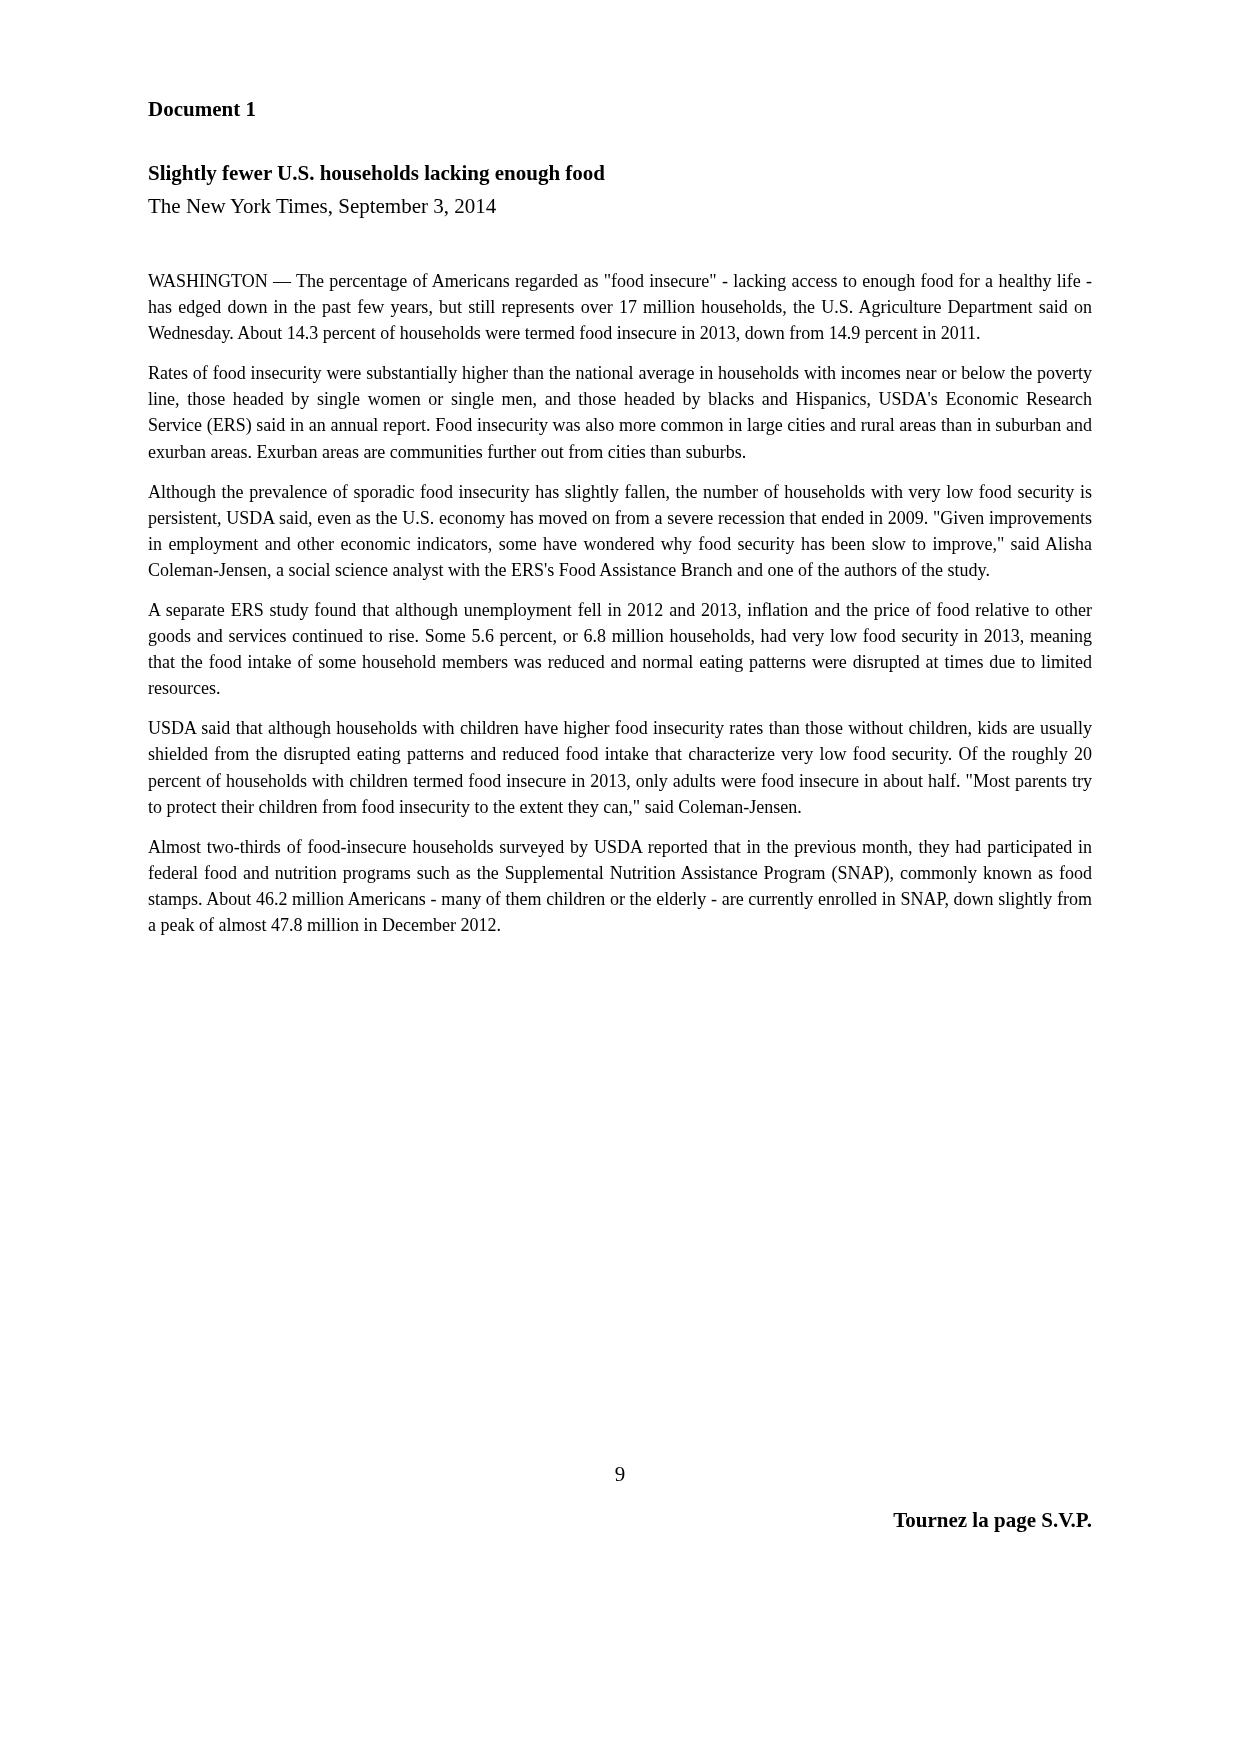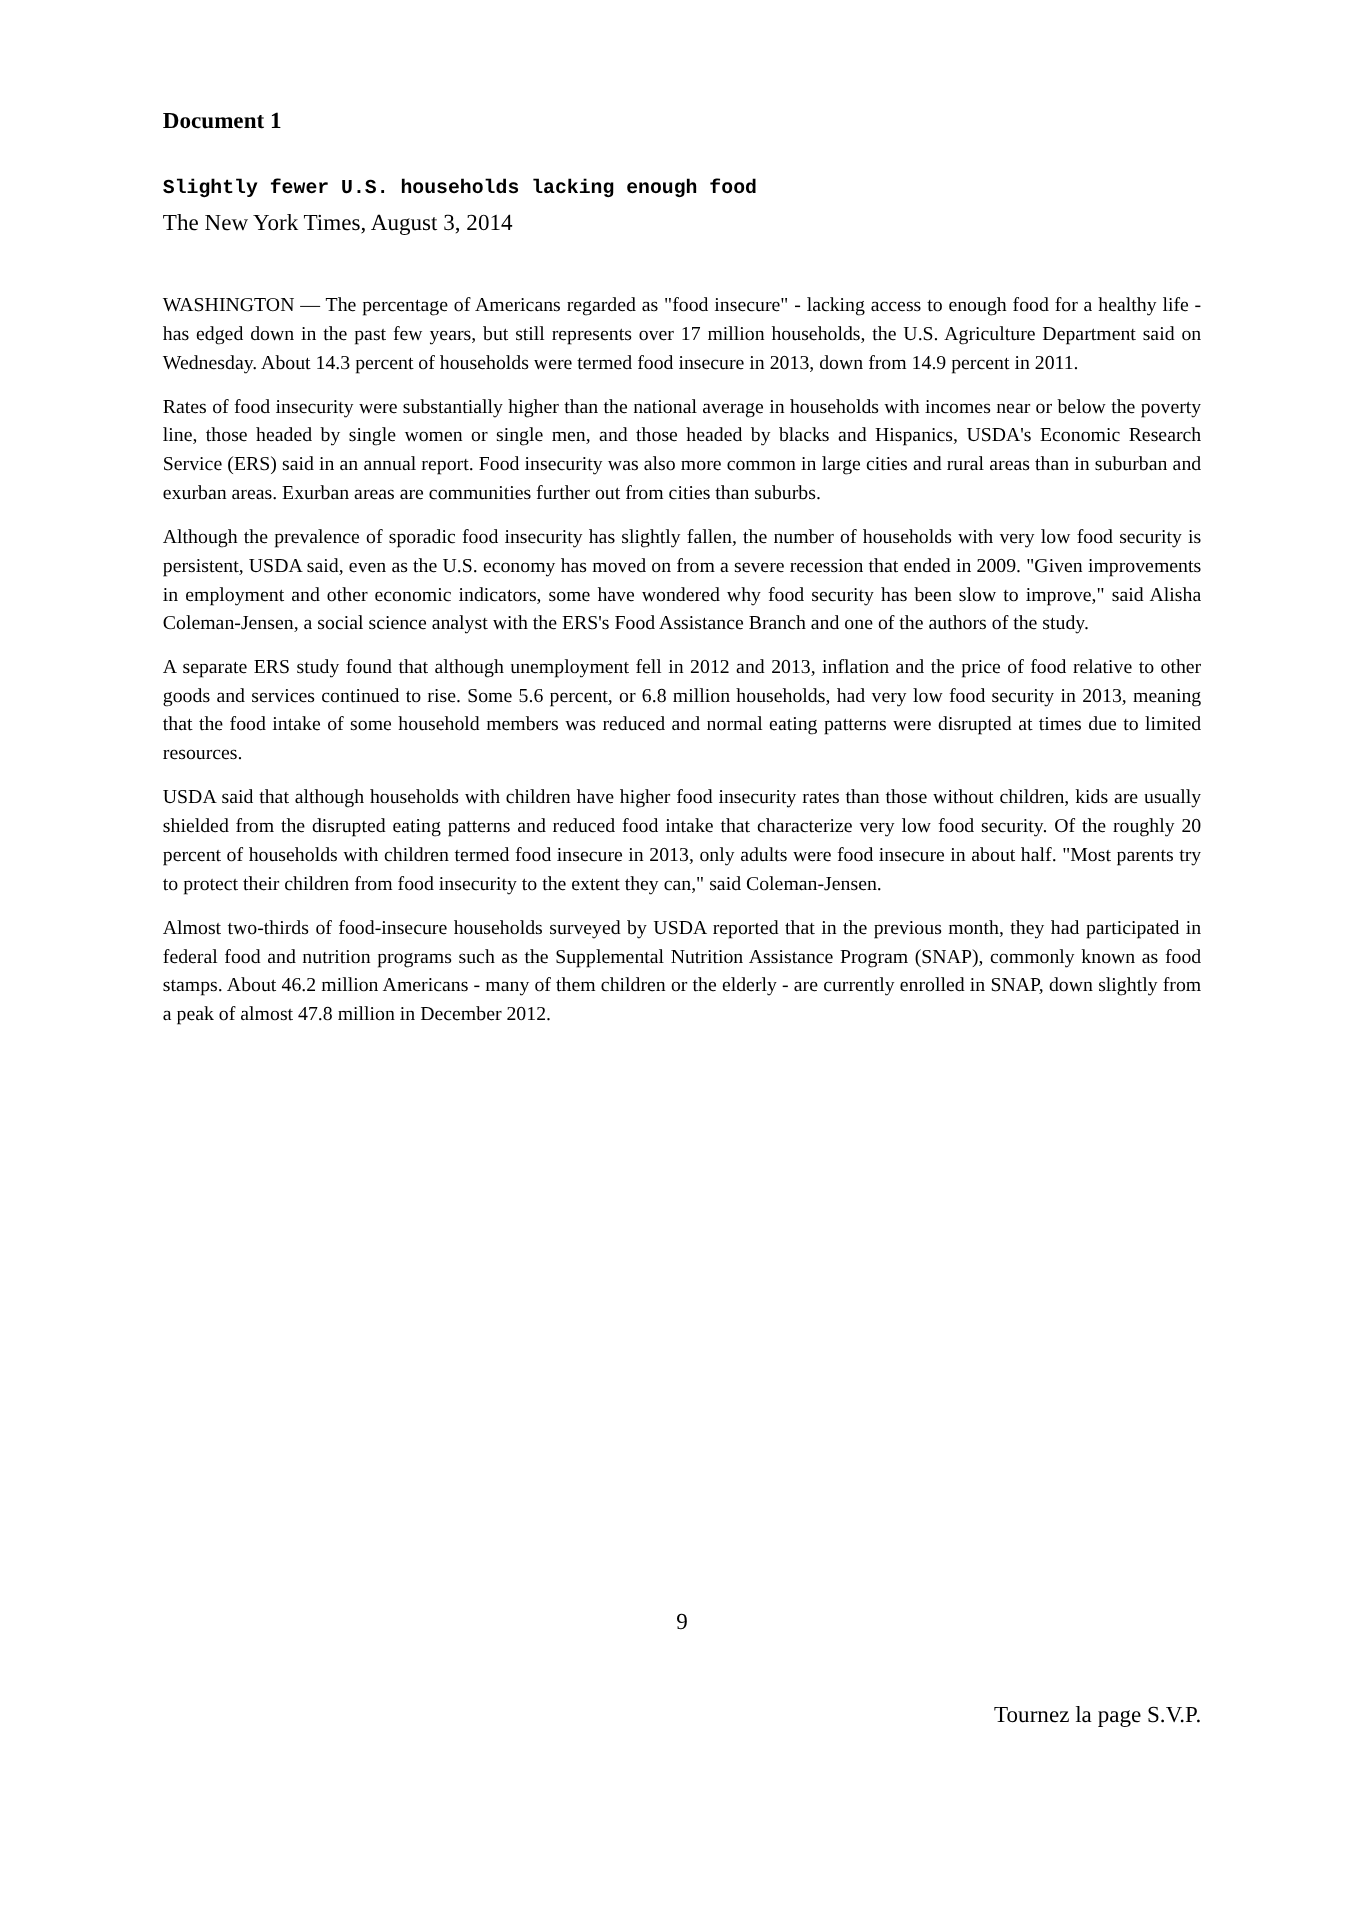--- a/index.html
+++ b/index.html
@@ -23,25 +23,24 @@
     box-sizing: border-box;
     padding: 96px 148px 60px 148px;
   }
   .doc-label {
     font-size: 21px;
     font-weight: bold;
     margin: 0 0 36px 0;
     line-height: 1.3;
   }
   .headline {
-    font-size: 18px;
+    font-size: 21px;
     font-weight: bold;
     margin: 0 0 4px 0;
     line-height: 1.35;
-    font-family: Liberation Mono, monospace;
   }
   .source-line {
     font-size: 21px;
     margin: 0 0 48px 0;
     line-height: 1.35;
   }
   .source-name {
   }
   .body-par {
     font-size: 18px;
@@ -56,34 +55,33 @@
     right: 0;
     top: 1462px;
     text-align: center;
     font-size: 21px;
   }
   .footer-note {
     position: absolute;
     right: 148px;
     top: 1508px;
     font-size: 21px;
-    font-weight: normal;
-    margin-top: 38px;
+    font-weight: bold;
   }
 </style>
 </head>
 <body>
 
 <div class="page">
 
   <div class="doc-label">Document 1</div>
 
   <div class="headline">Slightly fewer U.S. households lacking enough food</div>
 
-  <div class="source-line"><span class="source-name">The New York Times</span><span>, August 3, 2014</span></div>
+  <div class="source-line"><span class="source-name">The New York Times</span><span>, September 3, 2014</span></div>
 
   <p class="body-par">WASHINGTON — The percentage of Americans regarded as "food insecure" - lacking access to enough food for a healthy life - has edged down in the past few years, but still represents over 17 million households, the U.S. Agriculture Department said on Wednesday. About 14.3 percent of households were termed food insecure in 2013, down from 14.9 percent in 2011.</p>
   <p class="body-par">Rates of food insecurity were substantially higher than the national average in households with incomes near or below the poverty line, those headed by single women or single men, and those headed by blacks and Hispanics, USDA's Economic Research Service (ERS) said in an annual report. Food insecurity was also more common in large cities and rural areas than in suburban and exurban areas. Exurban areas are communities further out from cities than suburbs.</p>
   <p class="body-par">Although the prevalence of sporadic food insecurity has slightly fallen, the number of households with very low food security is persistent, USDA said, even as the U.S. economy has moved on from a severe recession that ended in 2009. "Given improvements in employment and other economic indicators, some have wondered why food security has been slow to improve," said Alisha Coleman-Jensen, a social science analyst with the ERS's Food Assistance Branch and one of the authors of the study.</p>
   <p class="body-par">A separate ERS study found that although unemployment fell in 2012 and 2013, inflation and the price of food relative to other goods and services continued to rise. Some 5.6 percent, or 6.8 million households, had very low food security in 2013, meaning that the food intake of some household members was reduced and normal eating patterns were disrupted at times due to limited resources.</p>
   <p class="body-par">USDA said that although households with children have higher food insecurity rates than those without children, kids are usually shielded from the disrupted eating patterns and reduced food intake that characterize very low food security. Of the roughly 20 percent of households with children termed food insecure in 2013, only adults were food insecure in about half. "Most parents try to protect their children from food insecurity to the extent they can," said Coleman-Jensen.</p>
   <p class="body-par">Almost two-thirds of food-insecure households surveyed by USDA reported that in the previous month, they had participated in federal food and nutrition programs such as the Supplemental Nutrition Assistance Program (SNAP), commonly known as food stamps. About 46.2 million Americans - many of them children or the elderly - are currently enrolled in SNAP, down slightly from a peak of almost 47.8 million in December 2012.</p>
 
   <div class="page-number">9</div>
   <div class="footer-note">Tournez la page S.V.P.</div>

